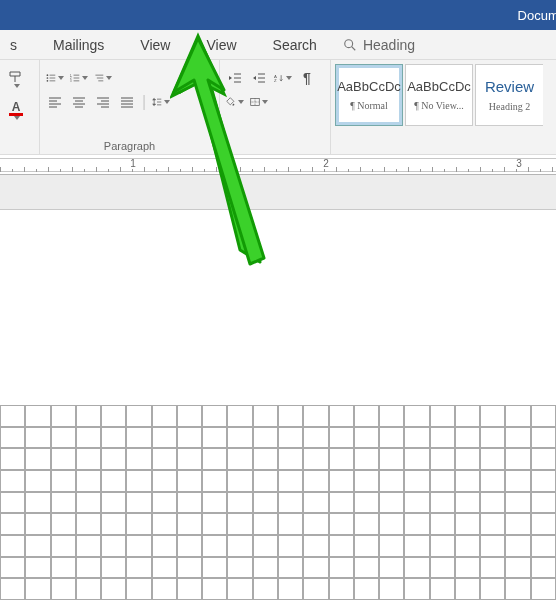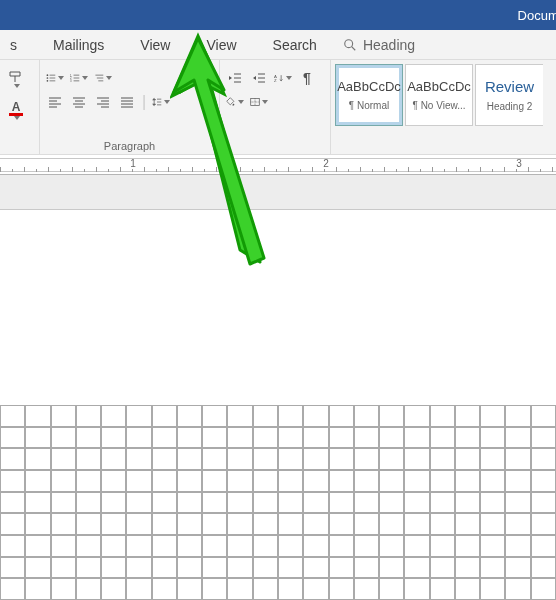--- a/index.html
+++ b/index.html
@@ -15,21 +15,21 @@
   .group-label { font-size: 11px; color: #666; text-align: center; position: absolute; bottom: 2px; left: 0; right: 0; }
   .iconbtn { width: 18px; height: 18px; display: inline-flex; align-items: center; justify-content: center; color: #555; cursor: pointer; }
   .dropcaret::after { content: ""; border-left: 3px solid transparent; border-right: 3px solid transparent; border-top: 4px solid #777; display: inline-block; margin-left: 2px; vertical-align: middle; }
   .row { display: flex; align-items: center; gap: 6px; height: 24px; }
   .fontcolor { width: 20px; height: 20px; display: flex; flex-direction: column; align-items: center; justify-content: flex-end; color: #555; cursor: pointer; }
   .fontcolor .bar { width: 14px; height: 3px; background: #d00; }
   .styles { display: flex; gap: 2px; padding: 4px 2px 0 4px; }
   .stylebox { width: 68px; height: 62px; border: 1px solid #ccc; background: #fff; display: flex; flex-direction: column; align-items: center; justify-content: center; cursor: pointer; overflow: hidden; }
   .stylebox.selected { box-shadow: inset 0 0 0 3px #b6d4e9; border-color: #7aa; }
   .stylebox .preview { font-size: 13px; color: #444; }
-  .stylebox .stname { font-size: 10px; color: #666; margin-top: 6px; }
+  .stylebox .stname { font-size: 10px; color: #666; margin-top: 6px; font-family: Liberation Serif, serif; }
   .stylebox.heading .preview { color: #2a6099; font-size: 15px; }
   .ruler { height: 20px; background: #fff; border-bottom: 1px solid #b5b5b5; position: relative; }
   .ruler-track { position: absolute; top: 3px; left: 0; right: 0; height: 14px; background: #e9e9e9; border: 1px solid #c7c7c7; }
   .ruler-page { position: absolute; top: 3px; left: 0; width: 556px; height: 14px; background: #fff; border-top: 1px solid #c7c7c7; border-bottom: 1px solid #c7c7c7; }
   .tick { position: absolute; bottom: 2px; width: 1px; background: #999; }
   .tick.small { height: 3px; }
   .tick.med { height: 5px; }
   .ticknum { position: absolute; top: 3px; font-size: 10px; color: #666; transform: translateX(-50%); }
   .workspace { background: #ededed; height: 34px; }
   .page { background: #fff; width: 556px; margin: 0; height: 196px; border-top: 1px solid #c9c9c9; }

